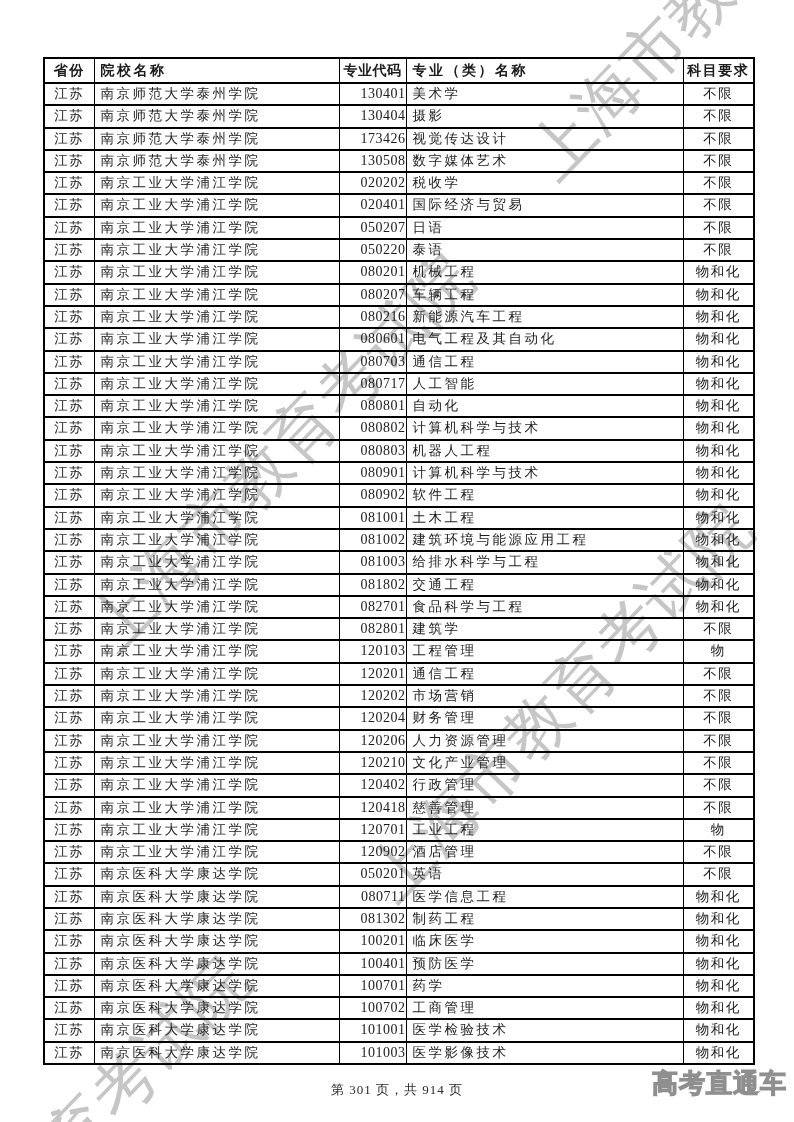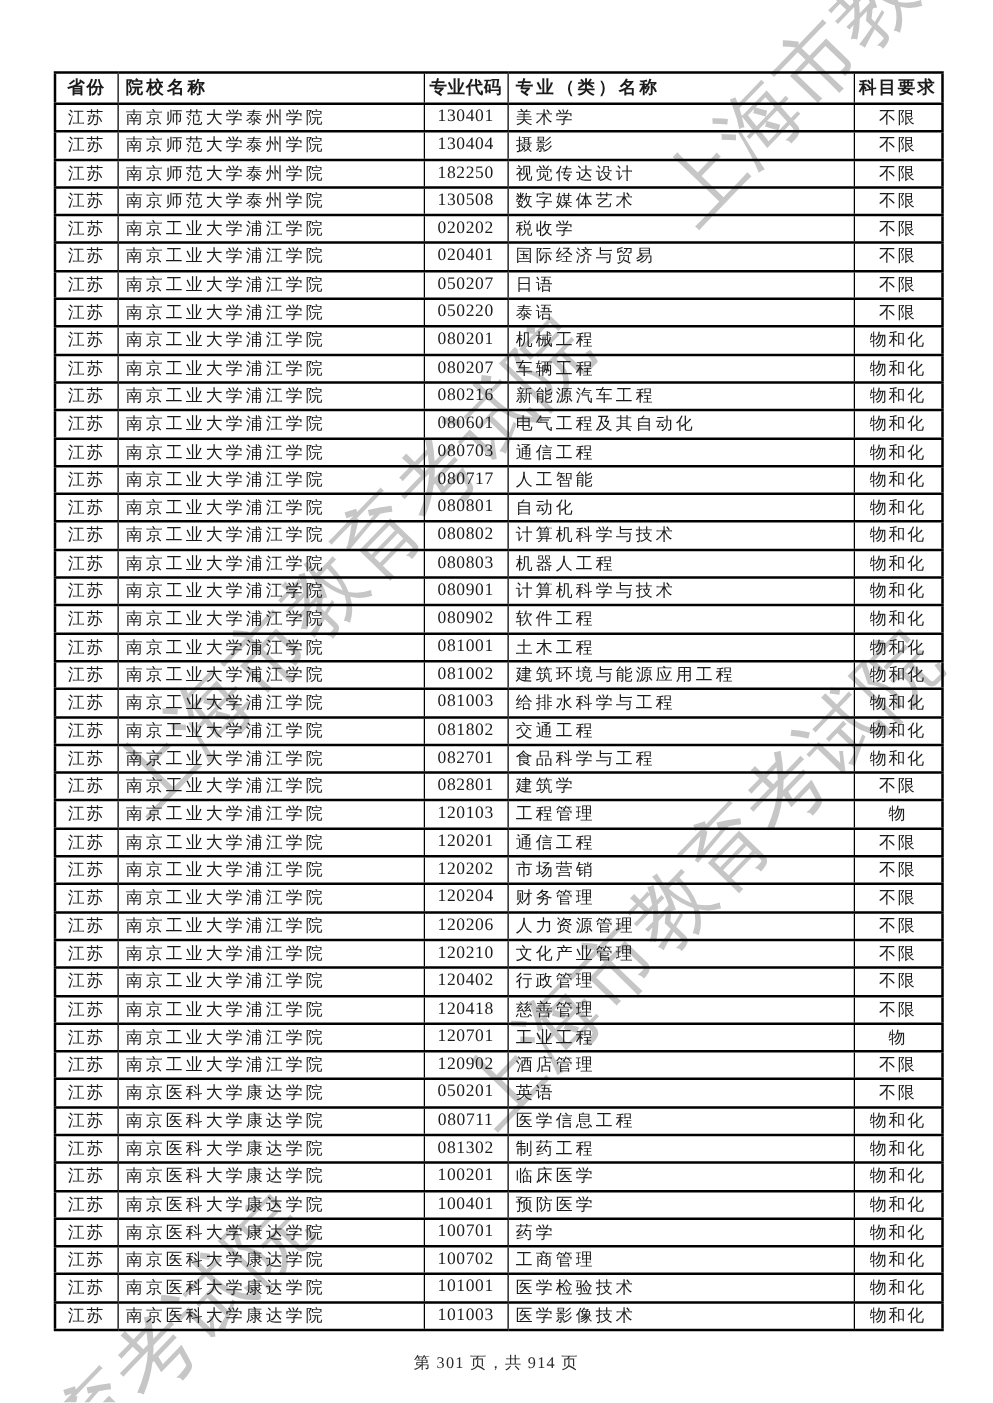--- a/index.html
+++ b/index.html
@@ -42,21 +42,21 @@
   table.adm th{
     height:23px;line-height:23px;
     font-size:14px;font-weight:bold;margin-left:32px;
   }
   table.adm td{
     height:20.3px;line-height:20.3px;
     font-size:13.5px;
   }
   .al{text-align:left;padding-left:6px !important;letter-spacing:2.5px;}
   .ac{text-align:center;letter-spacing:1.5px;}
-  .code{text-align:center;letter-spacing:0.5px;font-size:14px !important;font-family:Liberation Serif, serif;}
+  .code{text-align:right;letter-spacing:0.5px;font-size:14px !important;font-family:Liberation Serif, serif;}
   
   .footer{
     position:absolute;left:0;top:1081px;width:794px;z-index:3;
     text-align:center;font-size:13px;letter-spacing:1px;color:#2b2b2b;
   }
   .brand{
     position:absolute;left:652px;top:1069px;z-index:3;
     font-size:26px;line-height:28px;font-weight:bold;letter-spacing:1px;
     color:#cfcfcf;
     -webkit-text-stroke:1.2px #8f8f8f;
@@ -104,21 +104,21 @@
         <tr>
           <td class="ac">江苏</td>
           <td class="al">南京师范大学泰州学院</td>
           <td class="code">130404</td>
           <td class="al">摄影</td>
           <td class="ac">不限</td>
         </tr>
         <tr>
           <td class="ac">江苏</td>
           <td class="al">南京师范大学泰州学院</td>
-          <td class="code">182250</td>
+          <td class="code">173426</td>
           <td class="al">视觉传达设计</td>
           <td class="ac">不限</td>
         </tr>
         <tr>
           <td class="ac">江苏</td>
           <td class="al">南京师范大学泰州学院</td>
           <td class="code">130508</td>
           <td class="al">数字媒体艺术</td>
           <td class="ac">不限</td>
         </tr>
@@ -400,14 +400,15 @@
           <td class="al">南京医科大学康达学院</td>
           <td class="code">101003</td>
           <td class="al">医学影像技术</td>
           <td class="ac">物和化</td>
         </tr>
       </tbody>
   </table>
 
   <div class="footer">第 301 页，共 914 页</div>
 
+  <div class="brand">高考直通车</div>
 
 </div>
 
 </body></html>

